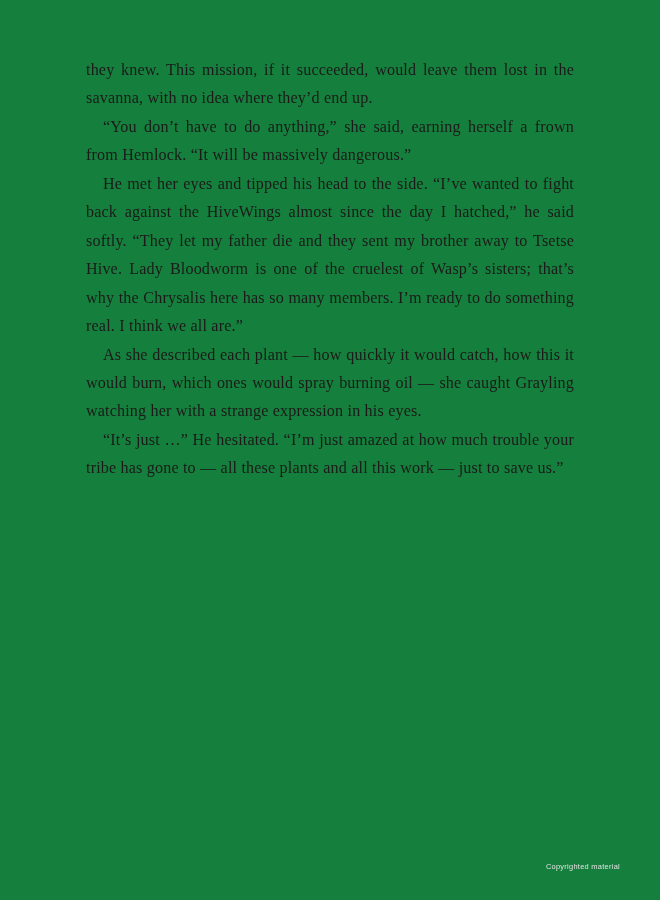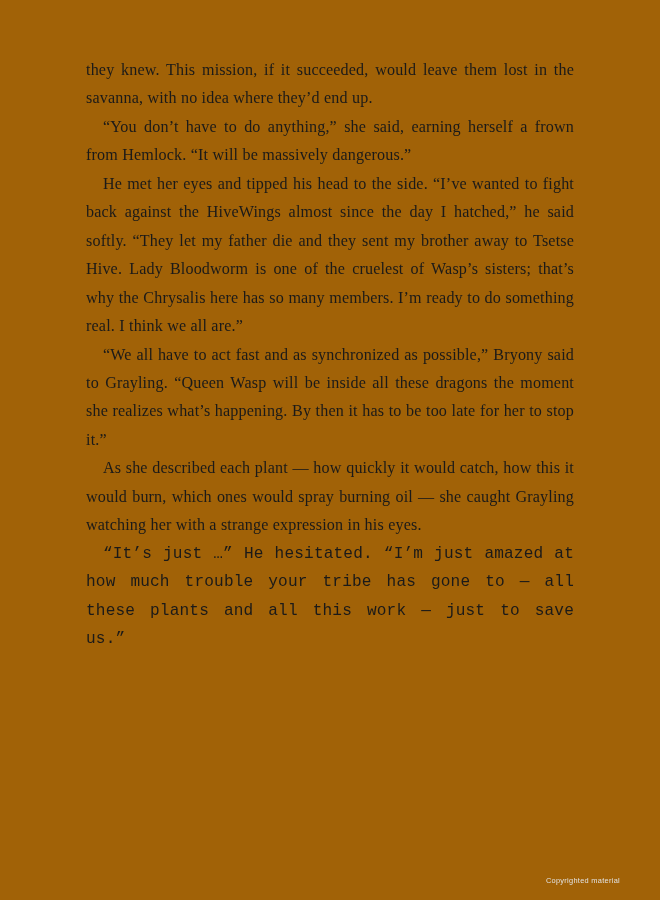--- a/index.html
+++ b/index.html
@@ -10,21 +10,21 @@
     width: 660px;
     height: 900px;
     background: #ffffff;
     font-family: "Liberation Serif", "DejaVu Serif", serif;
     overflow: hidden;
   }
   .page {
     position: relative;
     width: 660px;
     height: 900px;
-    background: #a16207;
+    background: #15803d;
     box-sizing: border-box;
   }
   .text-block {
     position: absolute;
     left: 86px;
     top: 56px;
     width: 488px;
   }
   .para {
     margin: 0;
@@ -36,43 +36,41 @@
     color: #1b1a19;
     letter-spacing: 0.01em;
     word-spacing: 0.005em;
     -webkit-font-smoothing: antialiased;
   }
   .para.no-indent {
     text-indent: 0;
   }
   .para:last-child {
     margin-bottom: 0;
-    font-family: Liberation Mono, monospace;
   }
   .watermark {
     position: absolute;
     right: 40px;
-    bottom: 15px;
+    bottom: 29px;
     font-family: "Liberation Sans", "DejaVu Sans", sans-serif;
     font-size: 7.4px;
     letter-spacing: 0.04em;
     color: #e2e2e2;
     white-space: nowrap;
     user-select: none;
   }
 </style>
 </head>
 <body>
 
 <div class="page">
 
   <div class="text-block">
     <p class="para no-indent">they knew. This mission, if it succeeded, would leave them lost in the savanna, with no idea where they’d end up.</p>
     <p class="para">“You don’t have to do anything,” she said, earning herself a frown from Hemlock. “It will be massively dangerous.”</p>
     <p class="para">He met her eyes and tipped his head to the side. “I’ve wanted to fight back against the HiveWings almost since the day I hatched,” he said softly. “They let my father die and they sent my brother away to Tsetse Hive. Lady Bloodworm is one of the cruelest of Wasp’s sisters; that’s why the Chrysalis here has so many members. I’m ready to do something real. I think we all are.”</p>
-    <p class="para">“We all have to act fast and as synchronized as possible,” Bryony said to Grayling. “Queen Wasp will be inside all these dragons the moment she realizes what’s happening. By then it has to be too late for her to stop it.”</p>
     <p class="para">As she described each plant — how quickly it would catch, how this it would burn, which ones would spray burning oil — she caught Grayling watching her with a strange expression in his eyes.</p>
     <p class="para">“It’s just …” He hesitated. “I’m just amazed at how much trouble your tribe has gone to — all these plants and all this work — just to save us.”</p>
   </div>
 
   <div class="watermark">Copyrighted material</div>
 
 </div>
 
 </body></html>

